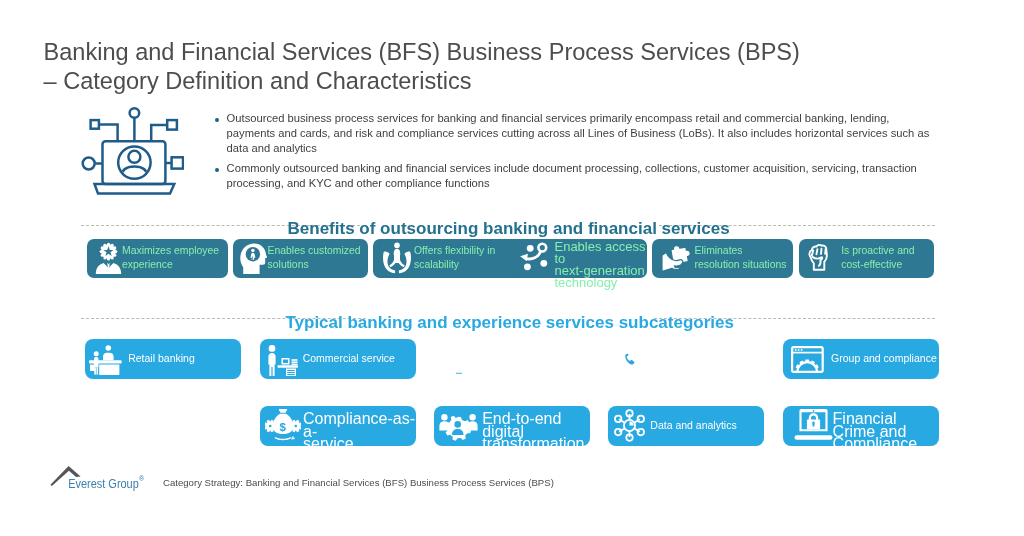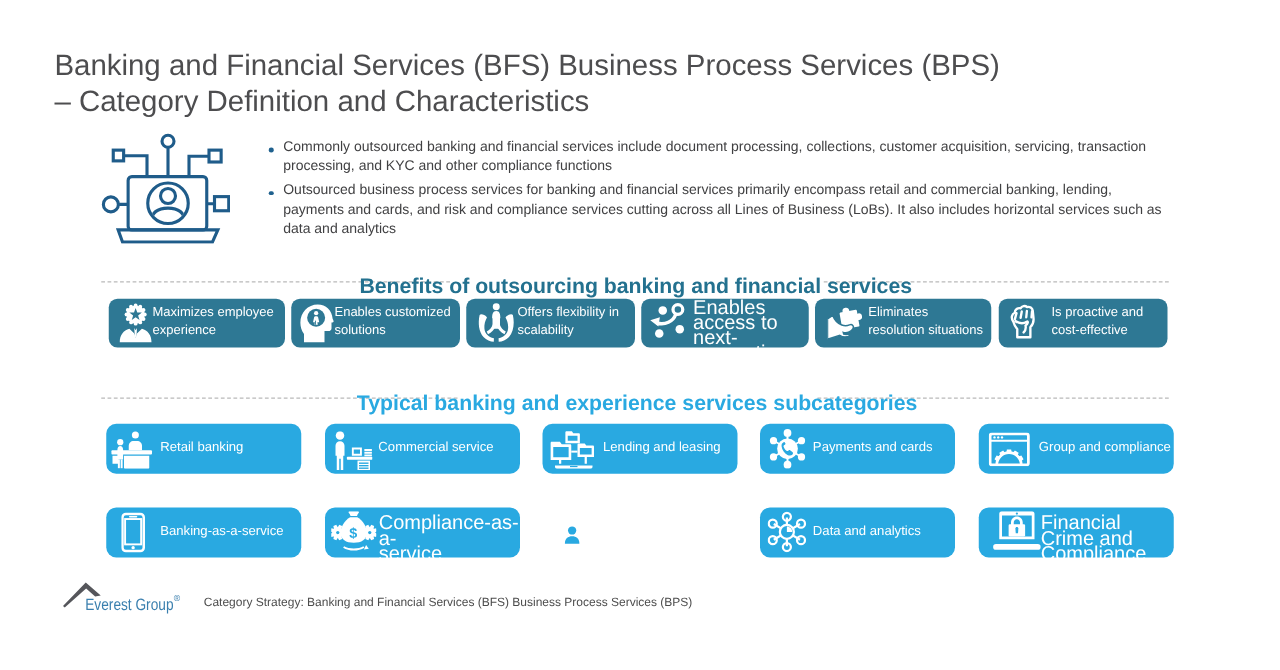--- a/index.html
+++ b/index.html
@@ -6,23 +6,23 @@
   body{width:1024px;height:536px;background:#ffffff;font-family:"Liberation Sans",sans-serif;overflow:hidden;}
   #page{position:relative;width:812px;height:536px;background:#ffffff;}
   .abs{position:absolute;}
   #title{left:43.5px;top:37.7px;font-size:23.55px;line-height:29.4px;color:#4d4d4f;}
   .bullets{left:226.6px;top:110.6px;font-size:11.2px;line-height:15.4px;color:#404042;white-space:nowrap;}
   .bullets p{margin:0;position:relative;}
   .bullets p + p{margin-top:3.8px;}
   .bullets p:before{content:"";position:absolute;left:-11.5px;top:7.3px;width:3.8px;height:3.8px;border-radius:50%;background:#1f618e;}
   .hdr{font-weight:bold;font-size:17px;line-height:1;white-space:nowrap;transform:translateX(-50%);}
   .dash{height:0;border-top:1px dashed #b9b9b9;}
-  .bbox{background:#2e7894;border-radius:7px;color:#ffffff;}
+  .bbox{background:#2e7894;border-radius:7px;color:#86efac;}
   .bbox .txt{position:absolute;font-size:10.4px;line-height:13.6px;}
-  .bbox .txt3{position:absolute;font-size:16px;line-height:12px;}
+  .bbox .txt3{position:absolute;font-size:13px;line-height:12px;}
   .sbox{background:#29a9e1;border-radius:8px;color:#fff;}
   .sbox .txt1{position:absolute;font-size:10.5px;line-height:1;white-space:nowrap;}
   .sbox .txt2{position:absolute;font-size:16px;line-height:12.6px;}
   .icon{position:absolute;z-index:5;}
 </style>
 </head>
 <body>
 <div id="page">
 
   <div class="abs" id="title">Banking and Financial Services (BFS) Business Process Services (BPS)<br>– Category Definition and Characteristics</div>
@@ -44,22 +44,22 @@
 <rect x="10.6" y="14.1" width="8.3" height="8.6"></rect>
 <path d="M71.2 35.3 L71.2 19 L87.2 19"></path>
 <rect x="87.2" y="14.1" width="9.7" height="9.5"></rect>
 <path d="M15.3 57.5 L22.5 57.5"></path>
 <circle cx="8.7" cy="57.5" r="6"></circle>
 <path d="M85.4 57 L91.6 57"></path>
 <rect x="91.6" y="51.3" width="11.4" height="11.3"></rect>
 </svg>
 
   <div class="abs bullets">
+    <p>Outsourced business process services for banking and financial services primarily encompass retail and commercial banking, lending,<br>payments and cards, and risk and compliance services cutting across all Lines of Business (LoBs). It also includes horizontal services such as<br>data and analytics</p>
     <p>Commonly outsourced banking and financial services include document processing, collections, customer acquisition, servicing, transaction<br>processing, and KYC and other compliance functions</p>
-    <p>Outsourced business process services for banking and financial services primarily encompass retail and commercial banking, lending,<br>payments and cards, and risk and compliance services cutting across all Lines of Business (LoBs). It also includes horizontal services such as<br>data and analytics</p>
   </div>
 
   <div class="abs dash" style="left:80.6px;top:224.7px;width:279px;"></div>
   <div class="abs dash" style="left:659px;top:224.7px;width:276px;"></div>
   <div class="abs hdr" style="left:508.6px;top:219.8px;color:#23718f;">Benefits of outsourcing banking and financial services</div>
 
   <svg class="icon" style="left:95px;top:242px;" width="27" height="32" viewBox="0 0 27 32" fill="#fff">
 <circle cx="20.8" cy="9.6" r="1.55"></circle>
       <circle cx="19.8" cy="13.2" r="1.55"></circle>
       <circle cx="17.2" cy="15.9" r="1.55"></circle>
@@ -98,21 +98,21 @@
 <path d="M12.6 19.3 L12.6 12.3 L12.3 12.3 C12.3 9.2 12.8 6.5 15.5 6.5 C18.2 6.5 18.7 9.2 18.7 12.3 L18.4 12.3 L18.4 19.3 C18.4 19.9 17.7 20.3 15.5 20.3 C13.3 20.3 12.6 19.9 12.6 19.3 Z"></path>
 <g>
 <path d="M2.6 9.6 C1.2 16 2 22.6 5.6 26.7 C7.9 29.2 10.9 30.3 13.6 30.4 L13.7 27.7 C9.4 26.8 6.6 24 6.3 19.9 C6.1 17.1 6.9 13.9 8.3 11.6 L7.9 11 C6.9 9.8 3.8 8.5 2.6 9.6 Z"></path>
 <path d="M12.8 17 C11.9 19.6 10.3 21.4 8.1 22.5 L9.1 24.6 C11.9 23.4 14.1 21.1 15.1 18.3 C15.6 16.8 13.5 15.4 12.8 17 Z"></path>
 </g>
 <g transform="matrix(-1,0,0,1,31,0)">
 <path d="M2.6 9.6 C1.2 16 2 22.6 5.6 26.7 C7.9 29.2 10.9 30.3 13.6 30.4 L13.7 27.7 C9.4 26.8 6.6 24 6.3 19.9 C6.1 17.1 6.9 13.9 8.3 11.6 L7.9 11 C6.9 9.8 3.8 8.5 2.6 9.6 Z"></path>
 <path d="M12.8 17 C11.9 19.6 10.3 21.4 8.1 22.5 L9.1 24.6 C11.9 23.4 14.1 21.1 15.1 18.3 C15.6 16.8 13.5 15.4 12.8 17 Z"></path>
 </g>
 </svg>
-  <div class="abs bbox" id="b3" style="left:373px;top:238.5px;width:134.5px;height:39.8px;">
+  <div class="abs bbox" id="b3" style="left:373px;top:238.5px;width:134.5px;height:39.8px;padding-left:24px;">
     <div class="txt" style="left:41px;top:5.5px;">Offers flexibility in<br>scalability</div>
   </div>
   <svg class="icon" style="left:520px;top:242px;" width="28" height="30" viewBox="0 0 28 30" fill="#fff">
 <circle cx="22.3" cy="5.6" r="3.9" fill="none" stroke="#fff" stroke-width="2.6"></circle>
 <path d="M20.6 9.4 C18.6 15.2 12 18.4 5.3 16.4" fill="none" stroke="#fff" stroke-width="2.8"></path>
 <polygon points="0.2,14.2 7.9,11.8 6.7,19.2"></polygon>
 <circle cx="10.2" cy="6.3" r="3.4"></circle>
 <circle cx="7.4" cy="24.8" r="3.4"></circle>
 <circle cx="23.8" cy="21.3" r="3.4"></circle>
 </svg>
@@ -182,44 +182,38 @@
   <svg class="icon" style="left:440px;top:344px;" width="38" height="31" viewBox="0 0 38 31" fill="#fff">
 <path d="M12.3 10.5 L12.3 1.8 C12.3 1.3 12.7 0.9 13.2 0.9 L17.5 0.9 L18.6 2.5 L23 2.5 C23.5 2.5 23.9 2.9 23.9 3.4 L23.9 10.5 Z M14.2 4.5 L22 4.5 L22 8.6 L14.2 8.6 Z" fill-rule="evenodd"></path>
 <path d="M0.5 24 L0.5 10.3 C0.5 9.8 0.9 9.4 1.4 9.4 L7.9 9.4 L9.4 11.4 L16.1 11.4 C16.6 11.4 17 11.8 17 12.3 L17 24 Z M2.6 13.5 L14.9 13.5 L14.9 21.8 L2.6 21.8 Z" fill-rule="evenodd"></path>
 <path d="M22 21.5 L22 11.7 C22 11.2 22.4 10.8 22.9 10.8 L27.8 10.8 L29 12.4 L34.3 12.4 C34.8 12.4 35.2 12.8 35.2 13.3 L35.2 21.5 Z M23.9 14.3 L33.3 14.3 L33.3 19.6 L23.9 19.6 Z" fill-rule="evenodd"></path>
 <rect x="17" y="16.5" width="5" height="1.6"></rect>
 <rect x="27.7" y="21.5" width="1.8" height="5.5"></rect>
 <rect x="7.2" y="24" width="1.8" height="3"></rect>
 <path d="M4 28.3 L34 28.3 L34 29.3 C34 30.2 33.3 30.9 32.4 30.9 L5.6 30.9 C4.7 30.9 4 30.2 4 29.3 Z"></path>
 <rect x="16" y="28.8" width="6" height="0.9" fill="#29a9e1"></rect>
 </svg>
-  <div class="abs sbox" id="s3" style="left:434px;top:339px;width:156px;height:39.5px;">
-    <div class="txt1" style="left:48.4px;top:14.1px;">Lending and leasing</div>
-  </div>
   <svg class="icon" style="left:615px;top:343px;" width="30" height="32" viewBox="0 0 30 32" fill="#fff">
 <g stroke="#fff" stroke-width="1.6">
 <line x1="15" y1="16" x2="15" y2="3.5"></line>
         <line x1="15" y1="16" x2="15" y2="28.5"></line>
 <line x1="15" y1="16" x2="4" y2="9.6"></line>
         <line x1="15" y1="16" x2="26" y2="9.6"></line>
 <line x1="15" y1="16" x2="4" y2="22.4"></line>
         <line x1="15" y1="16" x2="26" y2="22.4"></line>
 </g>
 <circle cx="15" cy="3.3" r="3.1"></circle>
       <circle cx="15" cy="28.7" r="3.1"></circle>
 <circle cx="3.8" cy="9.5" r="2.9"></circle>
       <circle cx="26.2" cy="9.5" r="2.9"></circle>
 <circle cx="3.8" cy="22.5" r="2.9"></circle>
       <circle cx="26.2" cy="22.5" r="2.9"></circle>
 <circle cx="15" cy="16" r="8.3"></circle>
 <path d="M11.9 10.8 C10.7 11.4 10 12.4 10.3 14.3 C10.8 17 12.6 19.6 15 20.9 C16.7 21.8 18.1 21.5 19 20.5 C19.6 19.8 19.5 19.1 18.9 18.6 L17.3 17.3 C16.7 16.9 16 17 15.6 17.5 C15.2 18 14.7 18 14.2 17.6 C13.1 16.8 12.3 15.6 11.9 14.4 C11.7 13.8 12 13.2 12.5 13 C13.2 12.8 13.5 12.3 13.3 11.6 L13 11.1 C12.8 10.6 12.3 10.5 11.9 10.8 Z" fill="#29a9e1"></path>
 </svg>
-  <div class="abs sbox" id="s4" style="left:608.3px;top:339px;width:156px;height:39.5px;">
-    <div class="txt1" style="left:42px;top:14.1px;">Payments and cards</div>
-  </div>
   <svg class="icon" style="left:791px;top:346px;" width="33" height="27" viewBox="0 0 33 27">
 <rect x="1.1" y="1.1" width="30.6" height="24.8" rx="1.6" fill="none" stroke="#fff" stroke-width="2.2"></rect>
 <line x1="1" y1="6.6" x2="32" y2="6.6" stroke="#fff" stroke-width="1.7"></line>
 <circle cx="4.6" cy="3.9" r="0.95" fill="#fff"></circle>
       <circle cx="7.6" cy="3.9" r="0.95" fill="#fff"></circle>
       <circle cx="10.6" cy="3.9" r="0.95" fill="#fff"></circle>
 <path d="M6.4 25.9 C6.4 20.5 10.8 16.1 16.2 16.1 C21.6 16.1 26 20.5 26 25.9" fill="none" stroke="#fff" stroke-width="2.2"></path>
 <polygon points="9.3,19.4 6.3,18.3 4.6,21.3 7.0,23.3" fill="#fff"></polygon>
 <polygon points="13.5,16.8 11.5,14.4 8.5,16.1 9.6,19.1" fill="#fff"></polygon>
 <polygon points="18.5,16.7 17.9,13.6 14.5,13.6 13.9,16.7" fill="#fff"></polygon>
@@ -229,23 +223,20 @@
   <div class="abs sbox" id="s5" style="left:782.7px;top:339px;width:156px;height:39.5px;">
     <div class="txt1" style="left:48.4px;top:14.1px;">Group and compliance</div>
   </div>
 
   <svg class="icon" style="left:97px;top:409px;" width="19" height="34" viewBox="0 0 21 35">
 <rect x="1.1" y="1.1" width="18.8" height="32.8" rx="3" fill="none" stroke="#fff" stroke-width="2.2"></rect>
 <rect x="3.4" y="5.6" width="14.2" height="22.4" fill="none" stroke="#fff" stroke-width="1.7"></rect>
 <rect x="6.8" y="2.9" width="7.4" height="1.4" rx="0.7" fill="#fff"></rect>
 <circle cx="10.5" cy="30.9" r="1.5" fill="#fff"></circle>
 </svg>
-  <div class="abs sbox" id="s6" style="left:85.3px;top:405.8px;width:156px;height:40.4px;">
-    <div class="txt1" style="left:42.9px;top:14.5px;">Banking-as-a-service</div>
-  </div>
   <svg class="icon" style="left:265px;top:409px;" width="36" height="33" viewBox="0 0 36 33">
 <circle cx="5.2" cy="17.0" r="4.2" fill="#fff"></circle>
       <polygon points="9.0,17.3 11.4,15.8 10.4,13.5 7.6,14.1" fill="#fff"></polygon>
       <polygon points="8.1,14.6 8.7,11.8 6.4,10.8 4.9,13.2" fill="#fff"></polygon>
       <polygon points="5.5,13.2 4.0,10.8 1.7,11.8 2.3,14.6" fill="#fff"></polygon>
       <polygon points="2.8,14.1 -0.0,13.5 -1.0,15.8 1.4,17.3" fill="#fff"></polygon>
       <polygon points="1.4,16.7 -1.0,18.2 -0.0,20.5 2.8,19.9" fill="#fff"></polygon>
       <polygon points="2.3,19.4 1.7,22.2 4.0,23.2 5.5,20.8" fill="#fff"></polygon>
       <polygon points="4.9,20.8 6.4,23.2 8.7,22.2 8.1,19.4" fill="#fff"></polygon>
       <polygon points="7.6,19.9 10.4,20.5 11.4,18.2 9.0,16.7" fill="#fff"></polygon>
@@ -273,20 +264,23 @@
   </div>
   <svg class="icon" style="left:439px;top:414px;" width="39" height="27" viewBox="0 0 39 27" fill="#fff">
 <circle cx="5.4" cy="3.2" r="3.2"></circle>
 <path d="M0.4 16.5 L0.4 11.4 C0.4 8.9 2.6 7.3 5.4 7.3 C8.2 7.3 10.4 8.9 10.4 11.4 L10.4 16.5 Z"></path>
 <circle cx="33.6" cy="3.2" r="3.2"></circle>
 <path d="M28.6 16.5 L28.6 11.4 C28.6 8.9 30.8 7.3 33.6 7.3 C36.4 7.3 38.6 8.9 38.6 11.4 L38.6 16.5 Z"></path>
 <path d="M19.5 2.8 L22 3.2 L23 6 L26 7.3 L28.6 6.1 L30.7 8.9 L29 11.2 L29.7 14.3 L32.3 15.9 L31.2 19.2 L28.3 19.2 L26.2 21.6 L26.9 24.5 L23.8 26 L21.7 23.9 L18.5 24.2 L16.9 26.8 L13.6 25.7 L13.7 22.7 L11.2 20.7 L8.3 21.5 L6.6 18.4 L8.8 16.3 L8.5 13.1 L5.9 11.5 L7.2 8.3 L10.2 8.4 L12.3 6 L11.7 3.1 L14.8 1.7 L16.8 3.9 Z"></path>
 <circle cx="18.7" cy="10.4" r="3.3" fill="#29a9e1"></circle>
 <path d="M12.9 20.9 C12.9 16.9 15.4 15 18.7 15 C22 15 24.5 16.9 24.5 20.9 Z" fill="#29a9e1"></path>
 </svg>
+  <div class="abs sbox" id="s8" style="left:434px;top:405.8px;width:156px;height:40.4px;">
+    <div class="txt2" style="left:48.2px;top:7.3px;">End-to-end digital<br>transformation</div>
+  </div>
   <svg class="icon" style="left:614px;top:409px;" width="31" height="33" viewBox="0 0 31 33">
 <g stroke="#fff" stroke-width="1.8" fill="none">
 <line x1="15.5" y1="16.5" x2="15.5" y2="5"></line>
         <line x1="15.5" y1="16.5" x2="15.5" y2="28"></line>
 <line x1="15.5" y1="16.5" x2="5" y2="10.2"></line>
         <line x1="15.5" y1="16.5" x2="26" y2="10.2"></line>
 <line x1="15.5" y1="16.5" x2="5" y2="22.8"></line>
         <line x1="15.5" y1="16.5" x2="26" y2="22.8"></line>
 <circle cx="15.5" cy="4.4" r="3.2"></circle>
         <circle cx="15.5" cy="28.6" r="3.2"></circle>

